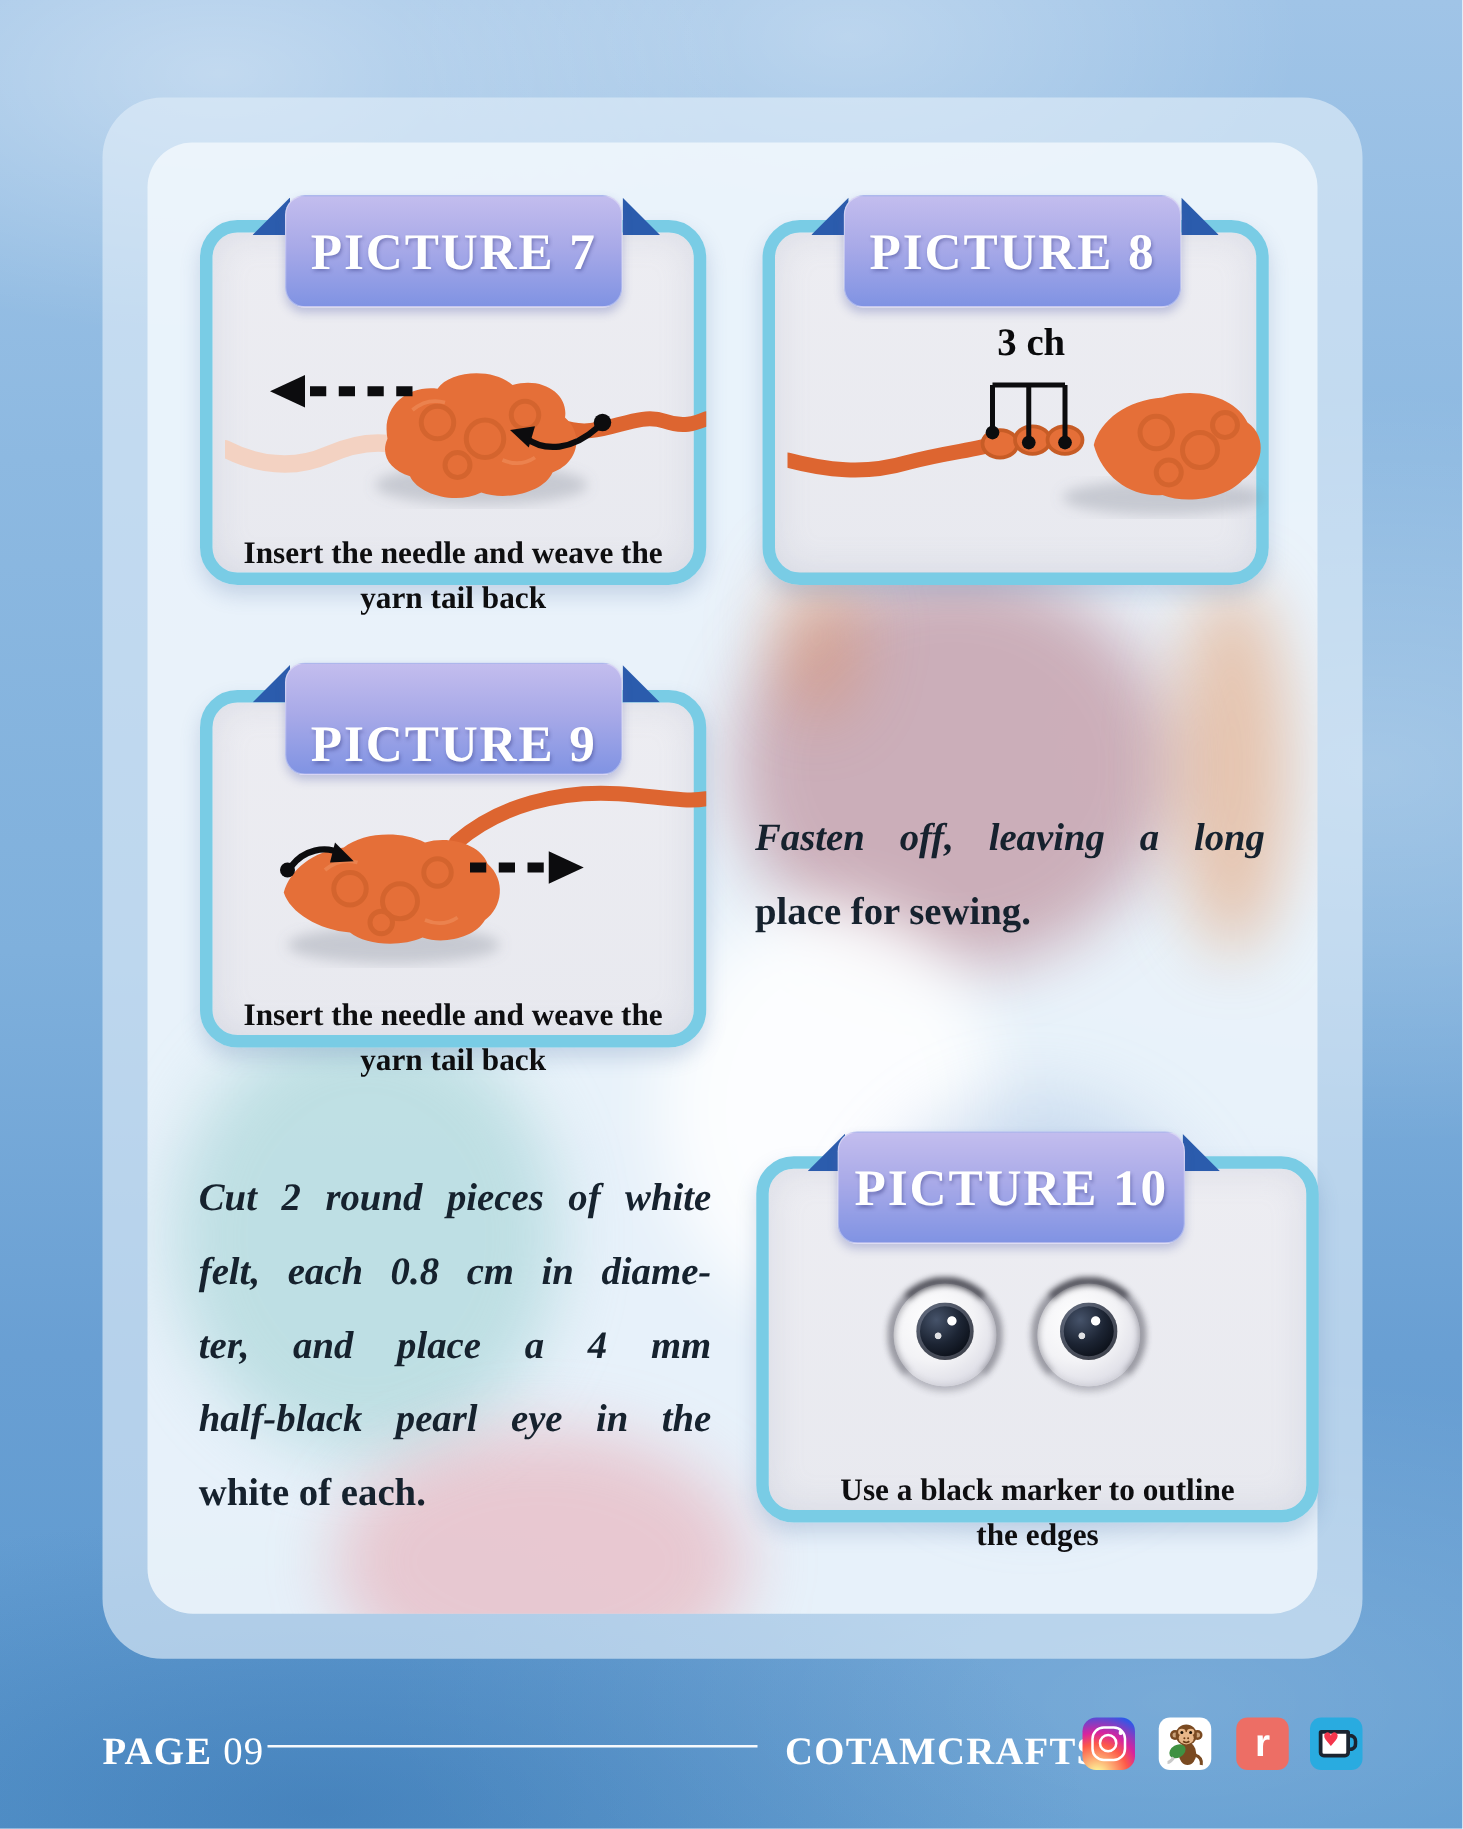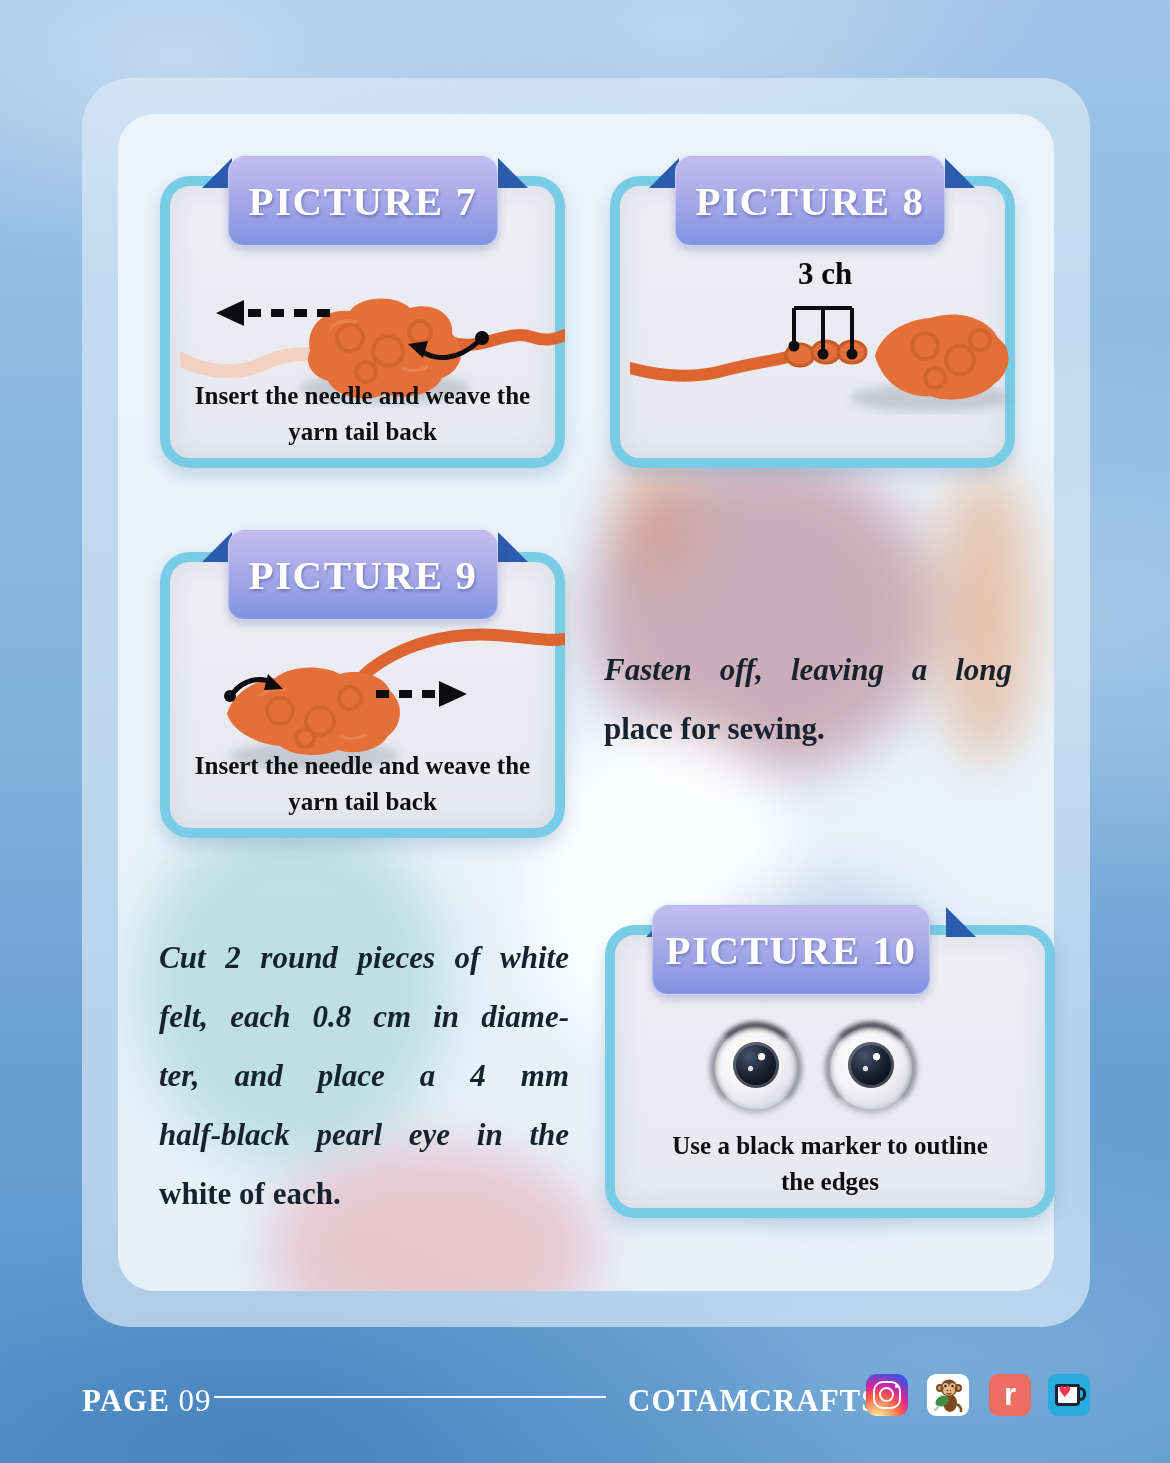--- a/index.html
+++ b/index.html
@@ -39,21 +39,21 @@
     box-shadow:0 4px 8px rgba(80,90,170,.30);
     display:flex; align-items:center; justify-content:center;
   }
   .tab-title{
     color:#ffffff; font-size:41px; font-weight:bold; letter-spacing:1.5px;
     text-shadow:1px 2px 3px rgba(55,60,130,.45);
   }
   .media{position:absolute; left:10px; top:70px; width:385px; height:165px;}
   .caption{
     position:absolute; left:12px; width:calc(100% - 24px); text-align:center;
-    font-size:25px; font-weight:bold; color:#0e0e10; line-height:36px;
+    font-size:25px; font-weight:bold; color:#0e0e10; line-height:36px;margin-top:47px;
   }
   .annotation{
     position:absolute; font-size:31px; font-weight:bold; color:#0a0a0c; text-align:center;
   }
   
   .para{position:absolute; font-weight:bold; color:#16222e; font-size:31px; line-height:59px;}
   .jline{text-align:justify; text-align-last:justify; word-spacing:1px;font-style:italic;}
   .lline{text-align:left;}
   
   .eye{
@@ -220,21 +220,21 @@
         <polygon points="103,63 88,48 84,64" fill="#0c0c0e"></polygon>
         <line x1="196" y1="68" x2="256" y2="68" stroke="#0c0c0e" stroke-width="8" stroke-dasharray="13 10"></line>
         <polygon points="287,68 259,55 259,81" fill="#0c0c0e"></polygon>
       </svg>
     </div>
     <div class="caption" style="top:186px;">
       <div>Insert the needle and weave the</div>
       <div>yarn tail back</div>
     </div>
   </div>
-  <div class="tab" style="left:228px;top:530px;width:268px;">
+  <div class="tab" style="left:228px;top:530px;width:268px;align-items:flex-end;">
     <span class="tab-title">PICTURE 9</span>
   </div>
 
   <div class="para" style="left:604px;top:640px;width:408px;">
     <div class="jline">Fasten off, leaving a long</div>
     <div class="lline">place for sewing.</div>
   </div>
 
   <div class="para" style="left:159px;top:928px;width:410px;">
     <div class="jline">Cut 2 round pieces of white</div>
@@ -249,21 +249,21 @@
   <div class="panel" style="left:605px;top:925px;width:390px;height:273px;padding-left:40px;">
     <div style="position:absolute;left:0;top:0;width:100%;height:100%;">
       <div class="eye" style="left:100px;top:92px;"></div>
       <div class="eye" style="left:215px;top:92px;"></div>
     </div>
     <div class="caption" style="top:193px;">
       <div>Use a black marker to outline</div>
       <div>the edges</div>
     </div>
   </div>
-  <div class="tab" style="left:652px;top:905px;width:276px;">
+  <div class="tab" style="left:670px;top:905px;width:276px;">
     <span class="tab-title">PICTURE 10</span>
   </div>
 
   <div class="footer-text" style="left:82px;top:1383px;">
     <b>PAGE</b>
     <span>09</span>
   </div>
   <div class="footer-rule" style="left:214px;top:1396px;width:392px;"></div>
   <div class="footer-text" style="left:628px;top:1383px;font-weight:bold;">
     <span>COTAMCRAFTS</span>

